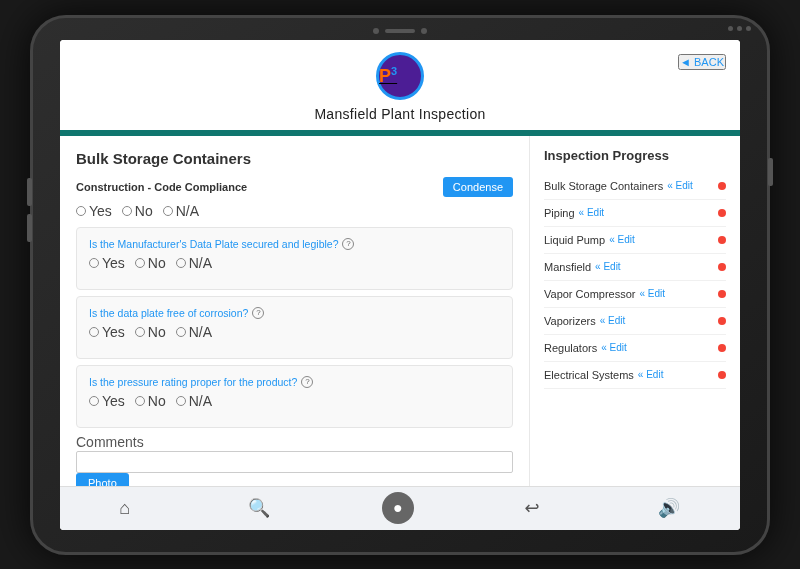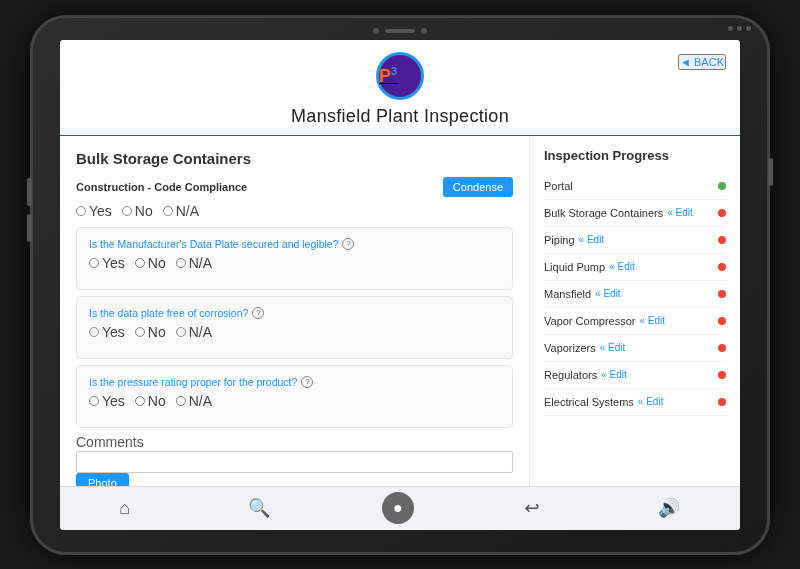--- a/index.html
+++ b/index.html
@@ -93,21 +93,21 @@
       flex-direction: column;
       overflow: hidden;
     }
 
     
     .app-header {
       background: #fff;
       padding: 12px 20px 8px;
       text-align: center;
       position: relative;
-      border-bottom: 1px solid #0f766e;
+      border-bottom: 6px solid #0f766e;
     }
 
     .back-btn {
       position: absolute;
       right: 14px;
       top: 14px;
       display: flex;
       align-items: center;
       gap: 3px;
       color: #2196F3;
@@ -132,21 +132,21 @@
       font-size: 18px;
       font-weight: bold;
     }
     .logo-p3 span {
       color: #2196F3;
       font-size: 11px;
       vertical-align: super;
     }
 
     .app-title {
-      font-size: 18px;
+      font-size: 14px;
       color: #222;
       font-weight: 400;
       letter-spacing: 0.3px;
     }
 
     
     .main-layout {
       display: flex;
       flex: 1;
       overflow: hidden;
@@ -494,26 +494,20 @@
             <input class="comments-input" type="text" style="">
           </div>
 
           
           <button class="photo-btn">Photo</button>
         </div>
 
         <div class="right-panel">
           <div class="progress-title">Inspection Progress</div>
 
-          <div class="progress-item">
-            <div class="progress-item-left">
-              <span class="progress-item-name">Portal</span>
-            </div>
-            <div class="status-dot dot-green"></div>
-          </div>
 
           <div class="progress-item">
             <div class="progress-item-left">
               <span class="progress-item-name">Bulk Storage Containers</span>
               <span class="edit-link">« Edit</span>
             </div>
             <div class="status-dot dot-red"></div>
           </div>
 
           <div class="progress-item">

